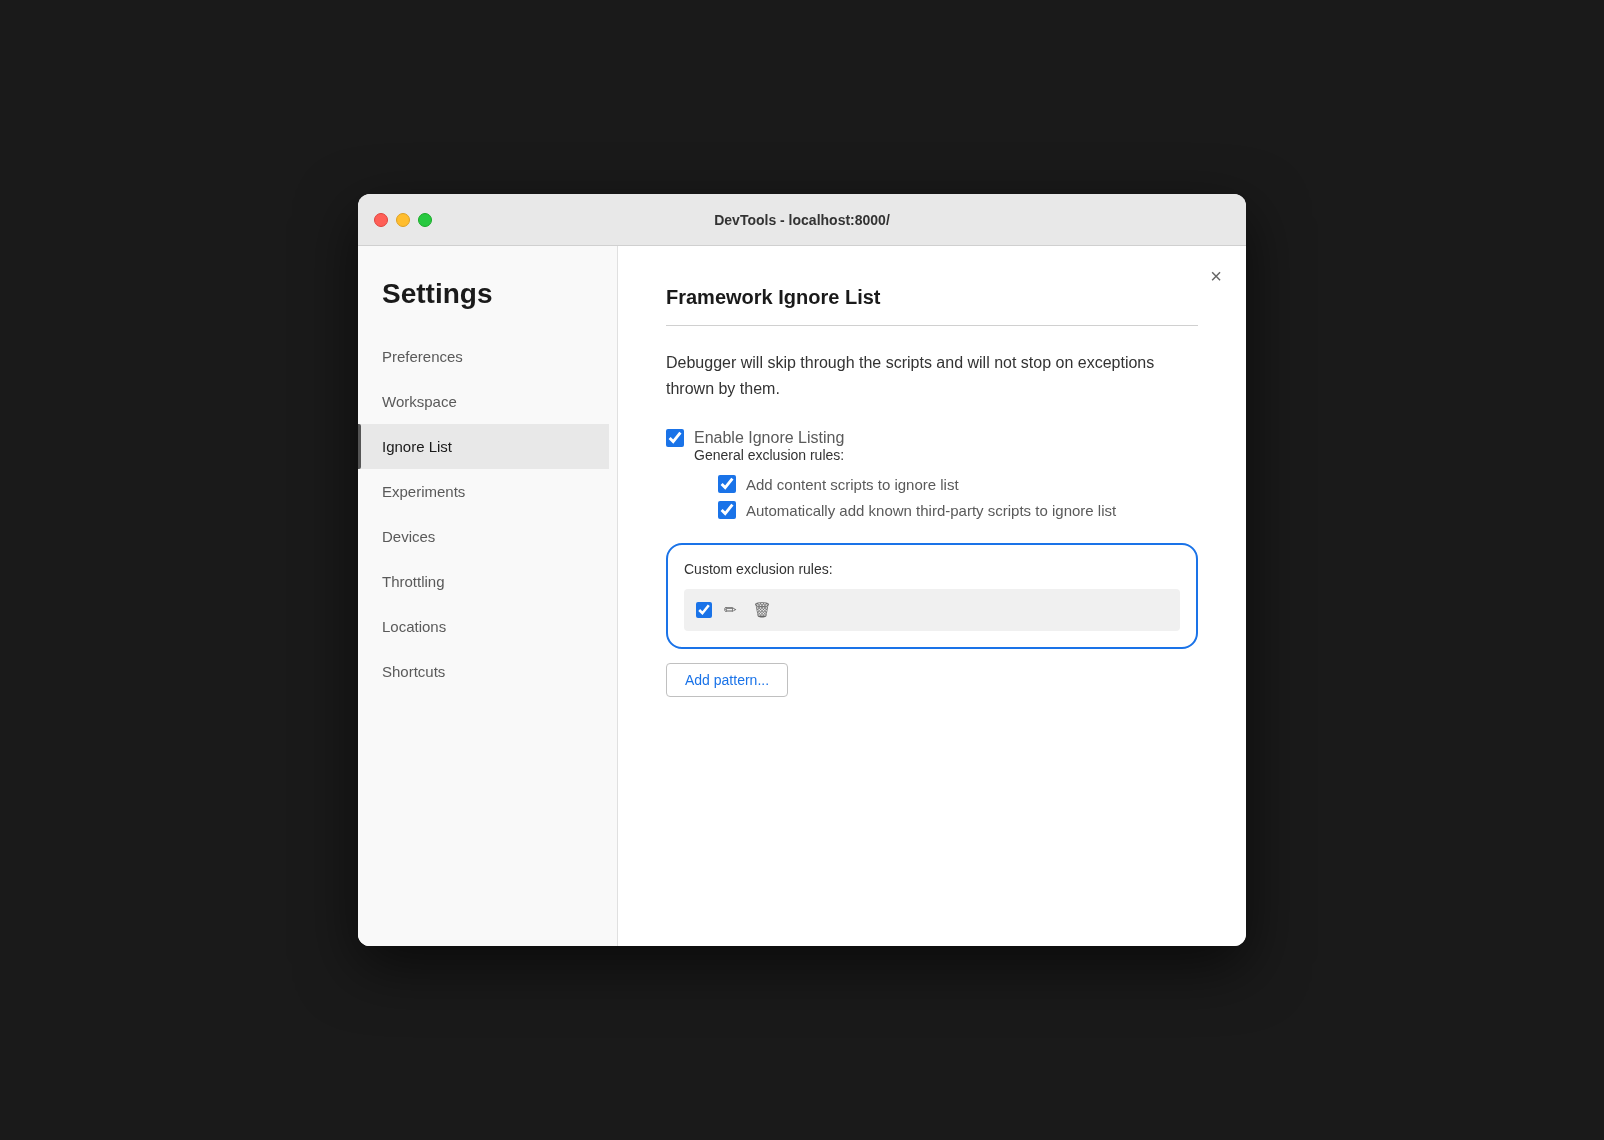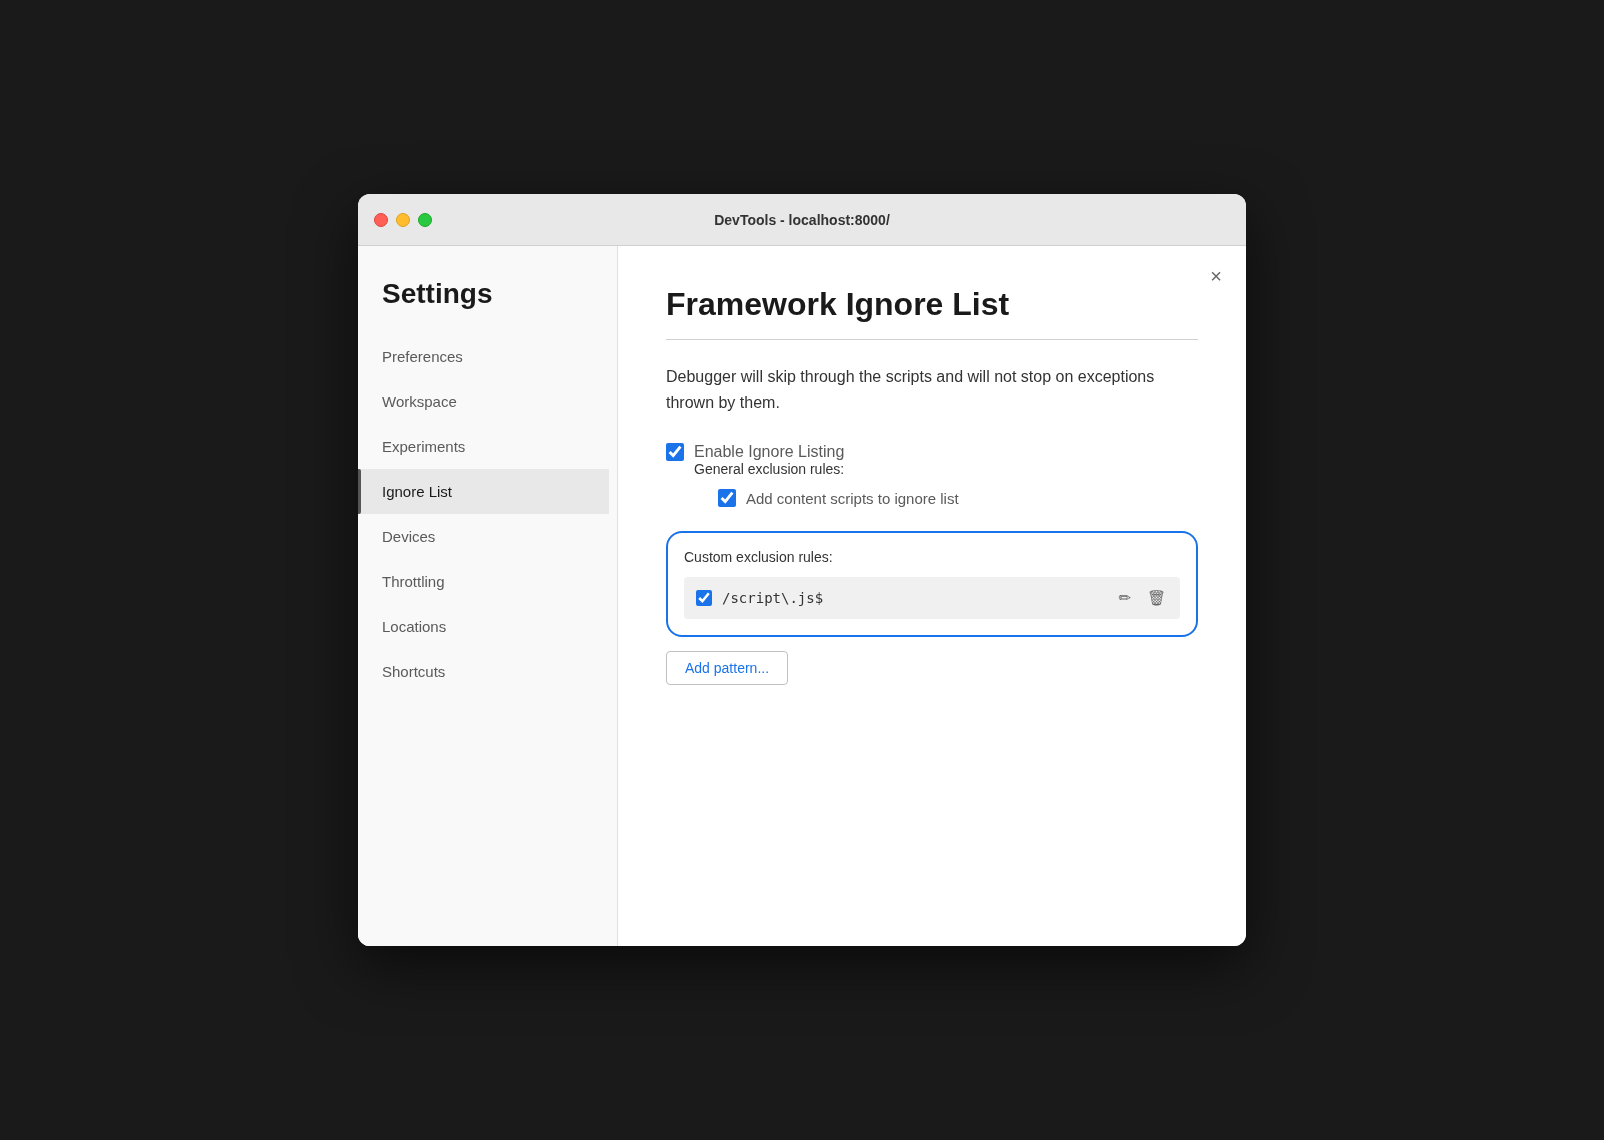--- a/index.html
+++ b/index.html
@@ -113,21 +113,21 @@
       right: 24px;
       font-size: 20px;
       color: #666;
       cursor: pointer;
       line-height: 1;
       background: none;
       border: none;
     }
 
     .page-title {
-      font-size: 32px;
+      font-size: 20px;
       font-weight: 600;
       color: #1a1a1a;
       margin-bottom: 16px;
     }
 
     .divider {
       height: 1px;
       background: #d0d0d0;
       margin-bottom: 24px;
     }
@@ -273,25 +273,25 @@
 
     <div class="sidebar">
       <div class="sidebar-title">Settings</div>
 
       <div class="sidebar-item">
         <span>Preferences</span>
       </div>
       <div class="sidebar-item">
         <span>Workspace</span>
       </div>
-      <div class="sidebar-item">
-        <span>Experiments</span>
-      </div>
       <div class="sidebar-item active">
         <span>Ignore List</span>
+      </div>
+      <div class="sidebar-item">
+        <span>Experiments</span>
       </div>
       <div class="sidebar-item">
         <span>Devices</span>
       </div>
       <div class="sidebar-item">
         <span>Throttling</span>
       </div>
       <div class="sidebar-item">
         <span>Locations</span>
       </div>
@@ -315,28 +315,31 @@
       </div>
 
       
       <div class="section-label">General exclusion rules:</div>
 
       <div class="checkbox-row general-exclusion">
         <input type="checkbox" checked="" style="">
         <span class="checkbox-label">Add content scripts to ignore list</span>
       </div>
 
+      <div class="checkbox-row general-exclusion">
+        <input type="checkbox" checked="" style="">
+        <span class="checkbox-label">Automatically add known third-party scripts to ignore list</span>
+      </div>
 
       
       <div class="custom-exclusion-box">
         <div class="custom-exclusion-title">Custom exclusion rules:</div>
 
         <div class="pattern-row">
           <input type="checkbox" checked="" style="">
-          <span class="pattern-text">/script\.js$</span>
           <div class="pattern-actions">
             <button class="icon-btn">
               <span class="pencil-icon"></span>
             </button>
             <button class="icon-btn">
               <span class="trash-icon"></span>
             </button>
           </div>
         </div>
       </div>

